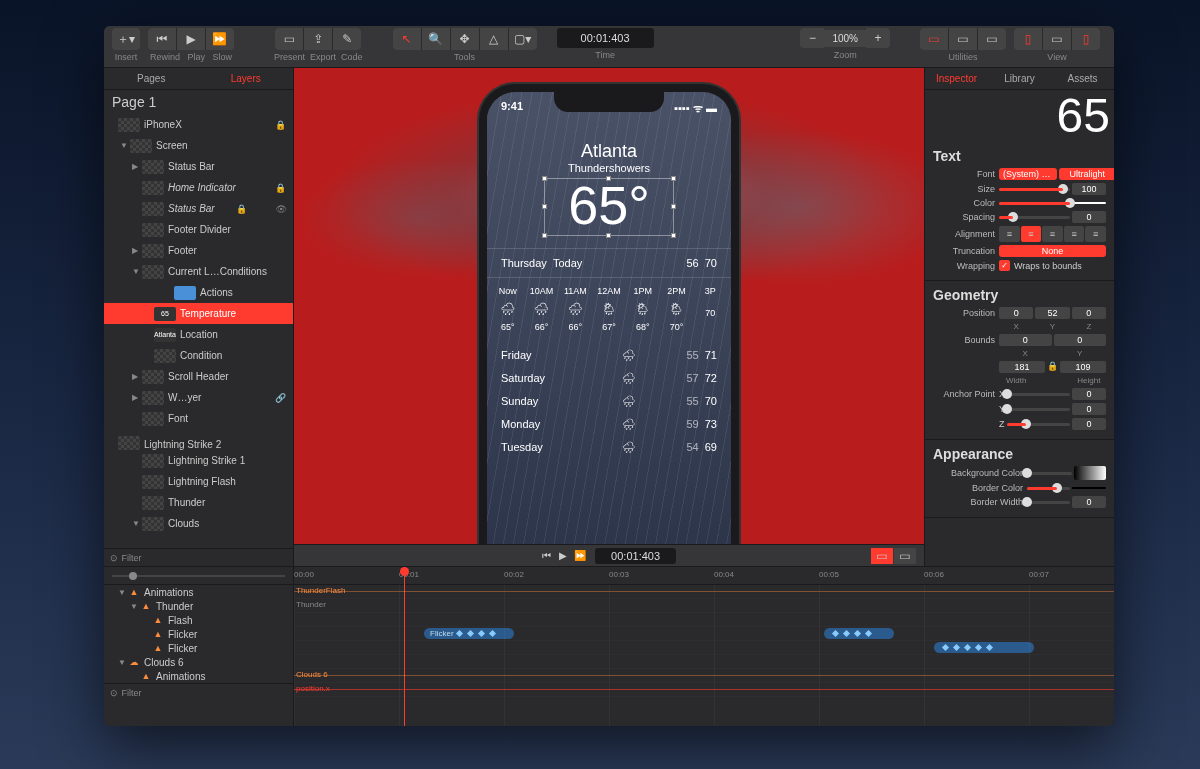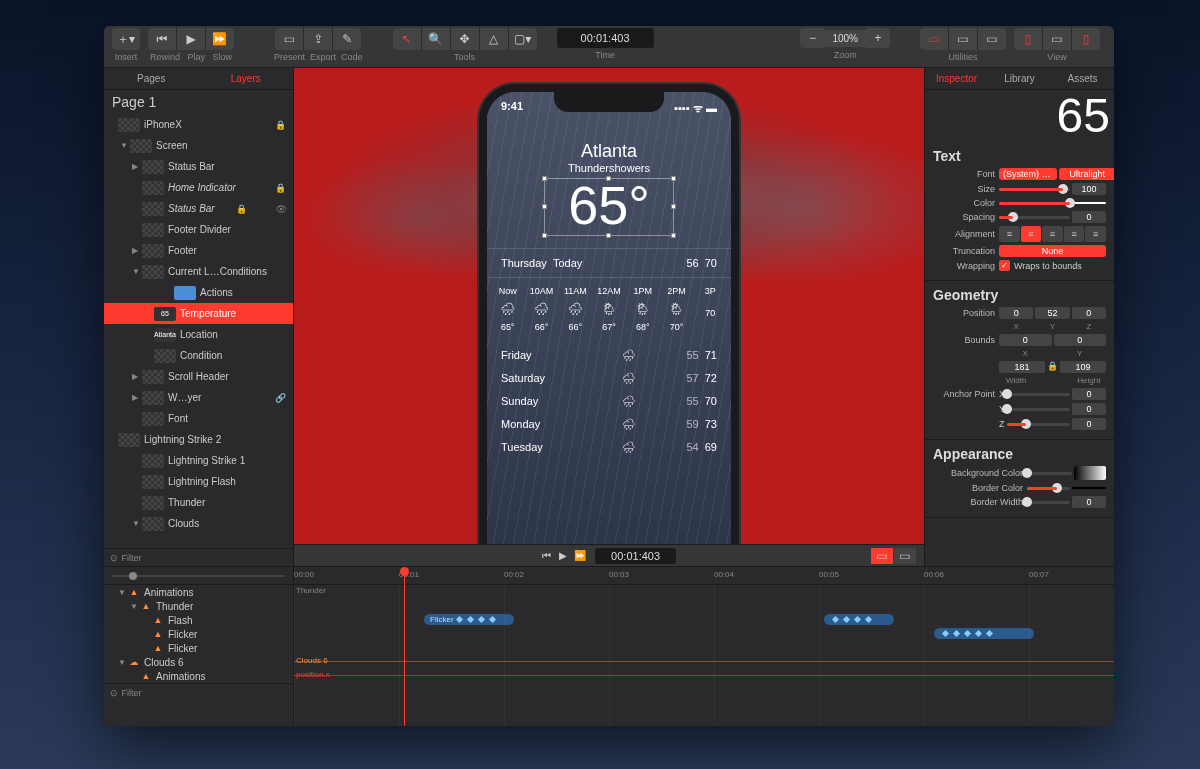--- a/index.html
+++ b/index.html
@@ -265,21 +265,21 @@
             <span class="tarrow">▶</span>
             <span class="tthumb"></span>
             <span>W…yer</span>
             <span class="tlock">🔗</span>
           </div>
           <div class="trow" style="padding-left: 28px;">
             <span class="tarrow"></span>
             <span class="tthumb"></span>
             <span>Font</span>
           </div>
-          <div class="trow" style="">
+          <div class="trow" style=" align-items: flex-end;">
             <span class="tarrow"></span>
             <span class="tthumb"></span>
             <span>Lightning Strike 2</span>
           </div>
           <div class="trow" style="padding-left: 28px;">
             <span class="tarrow"></span>
             <span class="tthumb"></span>
             <span>Lightning Strike 1</span>
           </div>
           <div class="trow" style="padding-left: 28px;">
@@ -637,20 +637,24 @@
           <div class="tl-tick" style="left: 210px;">00:02</div>
           <div class="tl-tick" style="left: 315px;">00:03</div>
           <div class="tl-tick" style="left: 420px;">00:04</div>
           <div class="tl-tick" style="left: 525px;">00:05</div>
           <div class="tl-tick" style="left: 630px;">00:06</div>
           <div class="tl-tick" style="left: 735px;">00:07</div>
         </div>
       <div class="playhead"></div>
       <div class="tl-tracks">
         <div class="track">
+            <div class="hline" style="top:6px"></div>
+            <span class="ttxt">ThunderFlash</span>
+          </div>
+        <div class="track">
             <span class="ttxt" style="color:#888">Thunder</span>
           </div>
         <div class="track"></div>
         <div class="track">
             <div class="clip" style="left:130px;width:90px">
               <span>Flicker</span>
               <span class="kf"></span>
               <span class="kf"></span>
               <span class="kf"></span>
               <span class="kf"></span>

